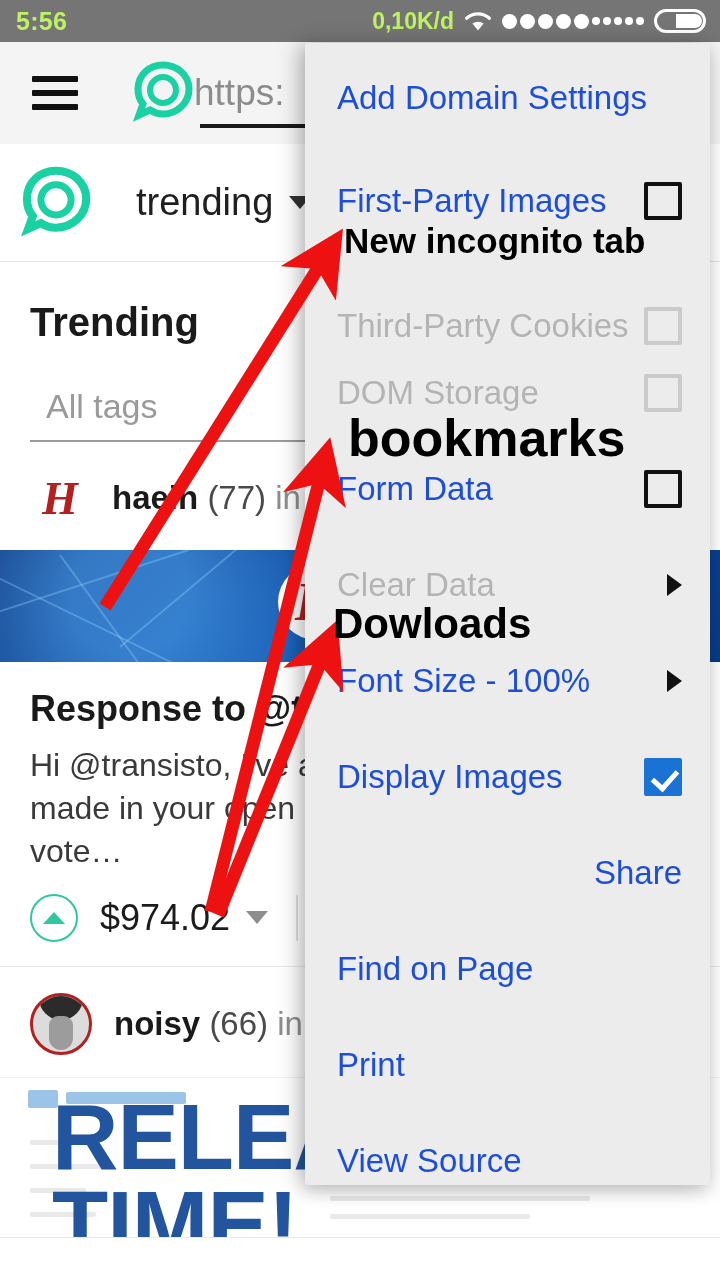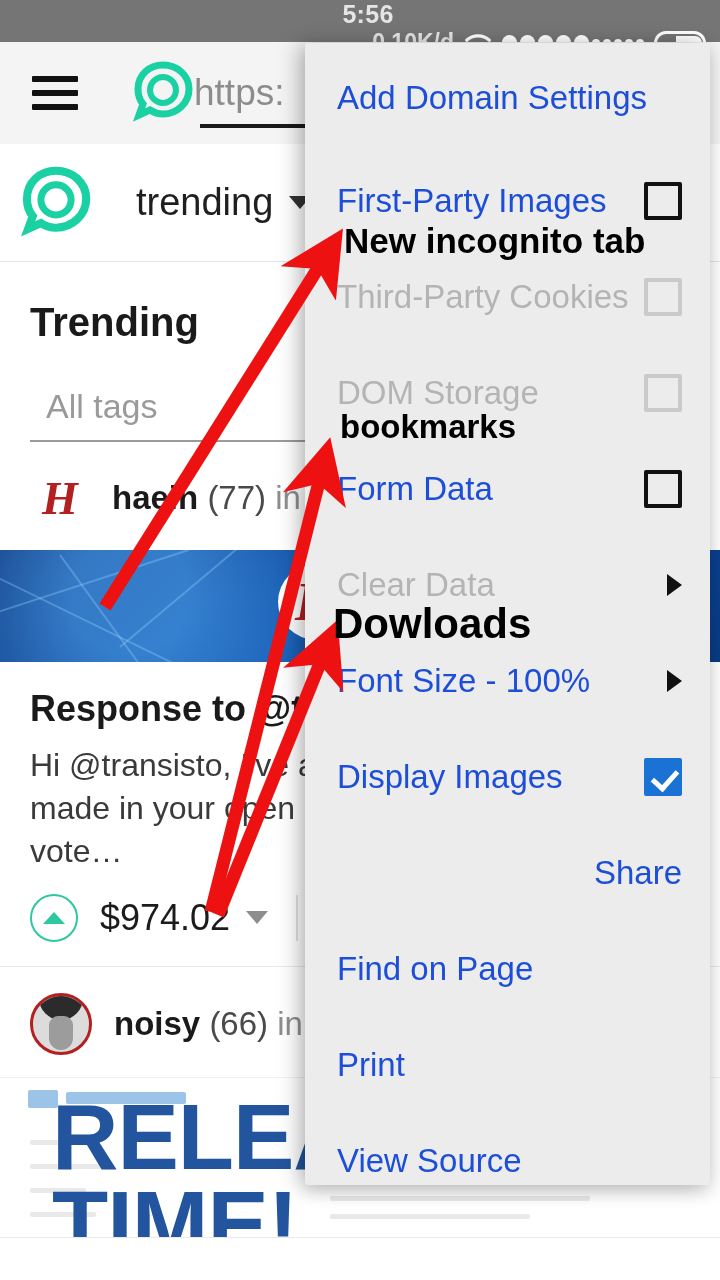--- a/index.html
+++ b/index.html
@@ -7,22 +7,22 @@
     width: 720px; height: 1280px;
     overflow: hidden;
     background: #ffffff;
     font-family: "Liberation Sans", sans-serif;
   }
   #screen { position: relative; width: 720px; height: 1280px; overflow: hidden; }
 
   
   .statusbar {
     position: absolute; left: 0; top: 0; width: 720px; height: 42px;
-    background: #757575; color: #e5e5e5;
-    display: flex; align-items: center; flex-direction: column;
+    background: #757575; color: #bef264;
+    display: flex; align-items: center;
   }
   .sb-time { font-size: 25px; font-weight: 700; margin-left: 16px; letter-spacing: .3px; }
   .sb-right { margin-left: auto; display: flex; align-items: center; gap: 10px; margin-right: 14px; }
   .sb-net { font-size: 23px; font-weight: 700; }
   .wifi { position: relative; width: 28px; height: 22px; }
   .wifi svg { display: block; }
   .dots { display: flex; align-items: center; gap: 3px; }
   .dot-l { width: 15px; height: 15px; background: #fff; border-radius: 50%; }
   .dot-s { width: 8px; height: 8px; background: #fff; border-radius: 50%; }
   .battery {
@@ -153,21 +153,21 @@
     border-right: 5px solid #fff; border-bottom: 5px solid #fff; transform: rotate(42deg);
   }
   .arrow-right { width: 0; height: 0; border-top: 11px solid transparent; border-bottom: 11px solid transparent; border-left: 15px solid #111; flex: none; }
 
   
   .anno { position: absolute; left: 0; top: 0; width: 720px; height: 1280px; pointer-events: none; }
   .anno-label {
     position: absolute; font-weight: 700; color: #000; white-space: nowrap;
   }
   #lbl-incognito { left: 344px; top: 221px; font-size: 35px; }
-  #lbl-bookmarks { left: 340px; top: 408px; font-size: 33px; }
+  #lbl-bookmarks { left: 348px; top: 408px; font-size: 52px; }
   #lbl-downloads { left: 333px; top: 600px; font-size: 42px; }
 </style>
 </head>
 <body>
 
 <div id="screen">
 
   <div class="statusbar">
     <div class="sb-time">5:56</div>
     <div class="sb-right">
@@ -306,21 +306,21 @@
 
     <div class="menu-item" style="height:110px;">
       <span class="mi-label">Add Domain Settings</span>
     </div>
 
     <div class="menu-item" style="height:96px;">
       <span class="mi-label">First-Party Images</span>
       <span class="cb"></span>
     </div>
 
-    <div class="menu-item dim" style="height:96px;">
+    <div class="menu-item dim" style="height:96px;align-items:flex-end;">
       <span class="mi-label">Third-Party Cookies</span>
       <span class="cb dim"></span>
     </div>
 
     <div class="menu-item dim" style="height:96px;">
       <span class="mi-label">DOM Storage</span>
       <span class="cb dim"></span>
     </div>
 
     <div class="menu-item" style="height:96px;">

